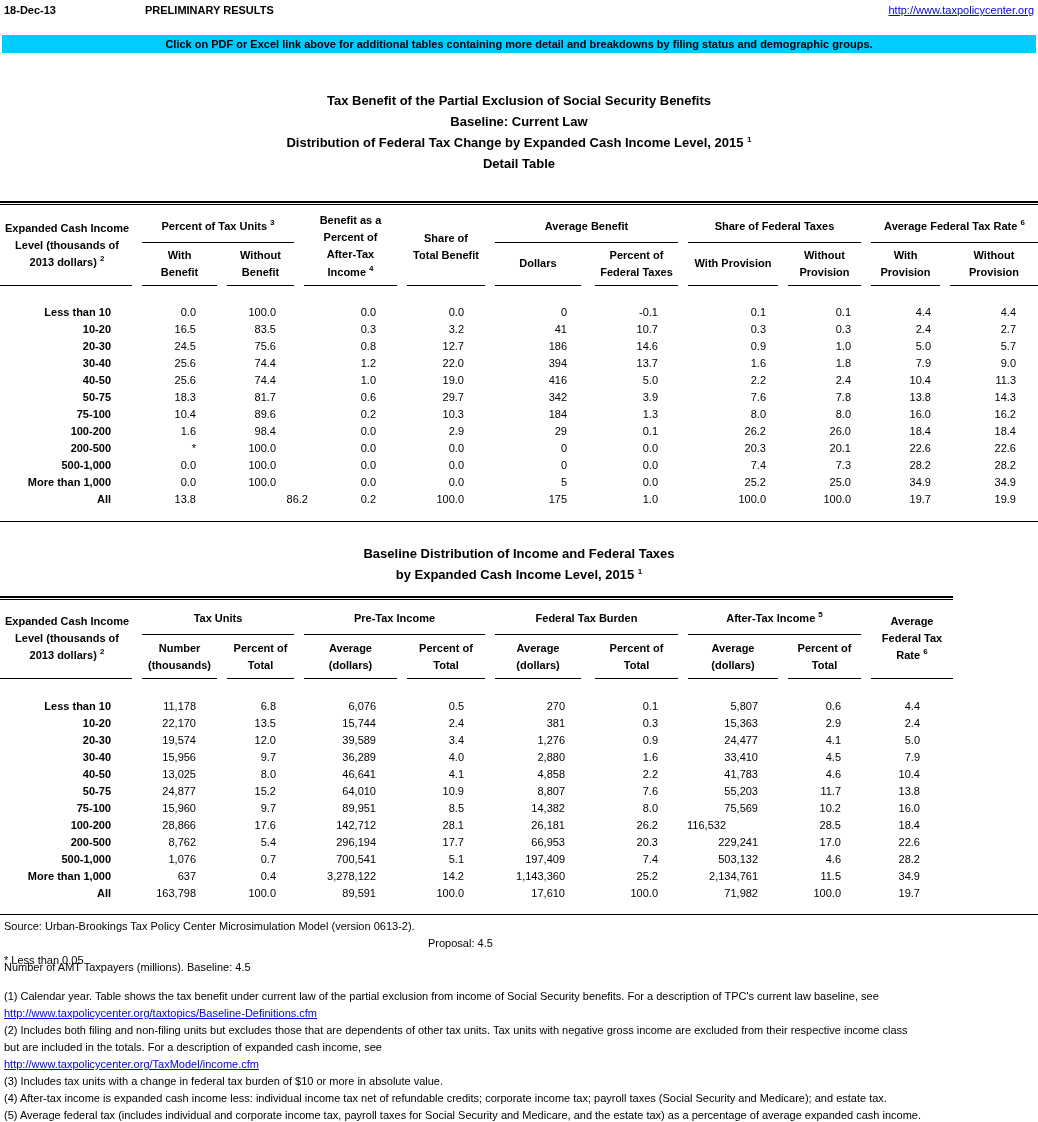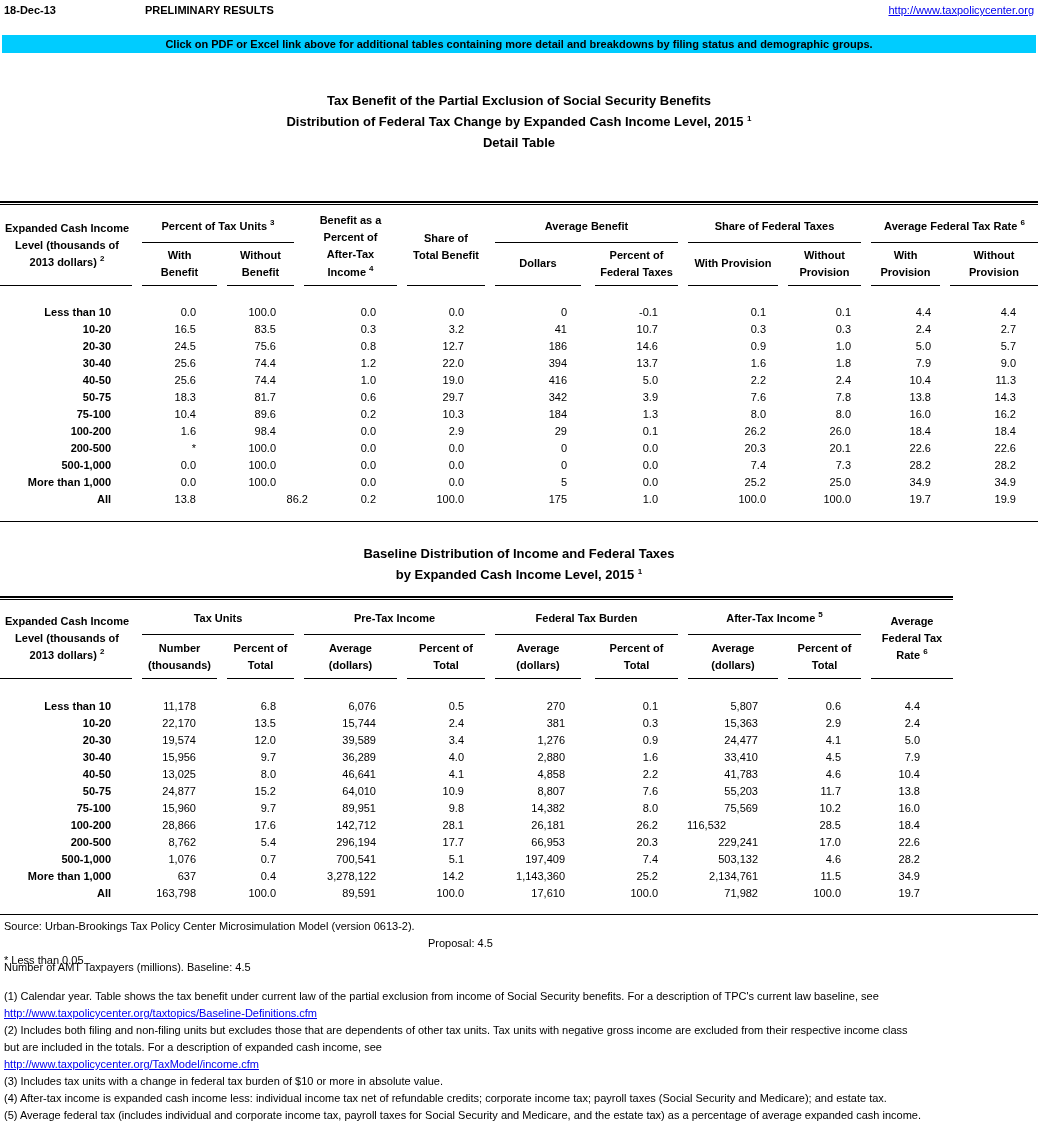--- a/index.html
+++ b/index.html
@@ -36,20 +36,21 @@
 <div class="abs topbar">
   <span class="abs date">18-Dec-13</span>
   <span class="abs prelim">PRELIMINARY RESULTS</span>
   <a class="abs toplink">http://www.taxpolicycenter.org</a>
 </div>
 
 <div class="abs banner">Click on PDF or Excel link above for additional tables containing more detail and breakdowns by filing status and demographic groups.</div>
 
 <div class="abs titleblock">
   <div>Tax Benefit of the Partial Exclusion of Social Security Benefits</div>
+  <div>Baseline: Current Law</div>
   <div><span>Distribution of Federal Tax Change by Expanded Cash Income Level, 2015</span> <sup>1</sup></div>
   <div>Detail Table</div>
 </div>
 
 <div id="t1">
     <div class="abs dbl" style="top: 201px;"></div>
     <div class="abs hdr" style="left: 0px; top: 220px; width: 134px;">Expanded Cash Income</div>
     <div class="abs hdr" style="left: 0px; top: 237px; width: 134px;">Level (thousands of</div>
     <div class="abs hdr" style="left: 0px; top: 254px; width: 134px;"><span>2013 dollars)</span> <sup>2</sup></div>
     <div class="abs hdr" style="left: 142px; top: 218px; width: 152px;"><span>Percent of Tax Units</span> <sup>3</sup></div>
@@ -364,21 +365,21 @@
       <div class="abs cell" style="left: 568px; top: 0px; width: 90px;">7.6</div>
       <div class="abs cell" style="left: 668px; top: 0px; width: 90px;">55,203</div>
       <div class="abs cell" style="left: 751px; top: 0px; width: 90px;">11.7</div>
       <div class="abs cell" style="left: 830px; top: 0px; width: 90px;">13.8</div>
     </div>
     <div class="abs " style="left: 0px; top: 800px; width: 1038px; height: 17px;">
       <div class="abs rowlbl" style="left: 0px; top: 0px; width: 111px;">75-100</div>
       <div class="abs cell" style="left: 106px; top: 0px; width: 90px;">15,960</div>
       <div class="abs cell" style="left: 186px; top: 0px; width: 90px;">9.7</div>
       <div class="abs cell" style="left: 286px; top: 0px; width: 90px;">89,951</div>
-      <div class="abs cell" style="left: 374px; top: 0px; width: 90px;">9.8</div>
+      <div class="abs cell" style="left: 374px; top: 0px; width: 90px;">8.5</div>
       <div class="abs cell" style="left: 475px; top: 0px; width: 90px;">14,382</div>
       <div class="abs cell" style="left: 568px; top: 0px; width: 90px;">8.0</div>
       <div class="abs cell" style="left: 668px; top: 0px; width: 90px;">75,569</div>
       <div class="abs cell" style="left: 751px; top: 0px; width: 90px;">10.2</div>
       <div class="abs cell" style="left: 830px; top: 0px; width: 90px;">16.0</div>
     </div>
     <div class="abs " style="left: 0px; top: 817px; width: 1038px; height: 17px;">
       <div class="abs rowlbl" style="left: 0px; top: 0px; width: 111px;">100-200</div>
       <div class="abs cell" style="left: 106px; top: 0px; width: 90px;">28,866</div>
       <div class="abs cell" style="left: 186px; top: 0px; width: 90px;">17.6</div>

